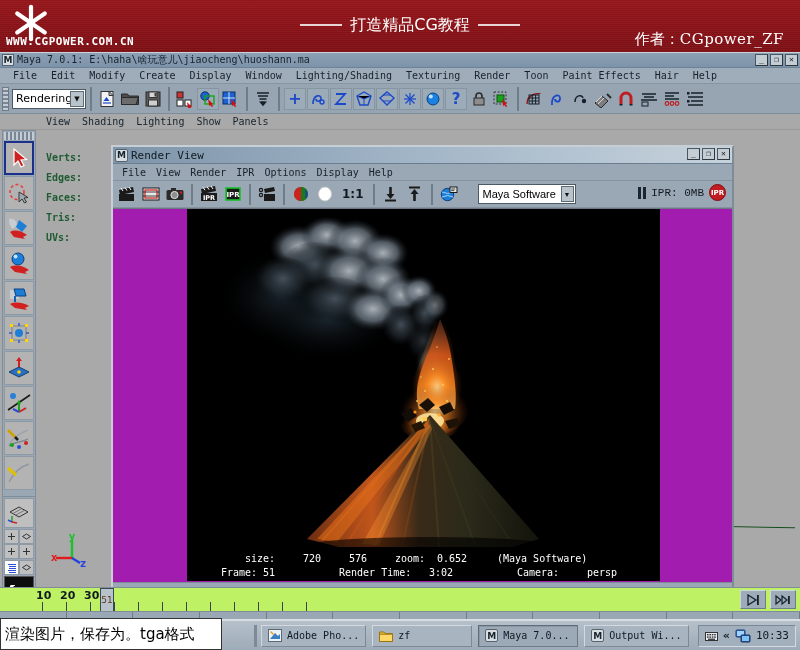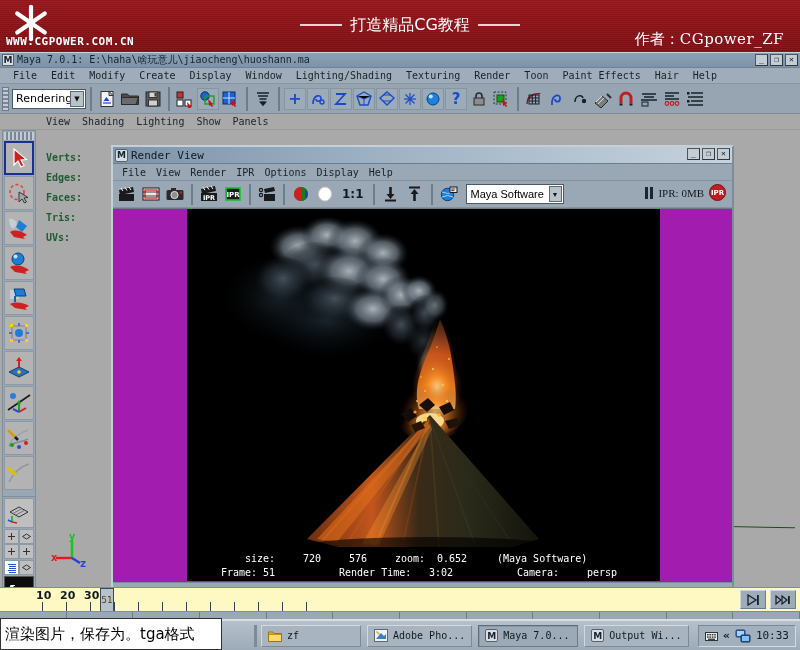--- a/index.html
+++ b/index.html
@@ -286,35 +286,35 @@
   .rv-toolbar .sep { width:2px;height:21px;background:#6f7d8a;margin:0 3px;}
   .rvbtn { width:22px;height:22px;display:flex;align-items:center;justify-content:center;cursor:pointer;}
   .ratio {
     font-family:"DejaVu Sans",sans-serif;font-weight:bold;font-size:12px;
     color:#10191f;padding:0 4px;cursor:pointer;
   }
   .renderer-select {
     width:98px;height:20px;background:#ffffff;border:1px solid #4c5a66;
     display:flex;align-items:center;padding-left:4px;position:relative;
     font-family:"Liberation Sans",sans-serif;font-size:11px;color:#000;
-    margin-left:4px; cursor:pointer;
+    margin-left:16px; cursor:pointer;
   }
   .renderer-select .arrow{
     position:absolute;right:1px;top:1px;width:13px;height:16px;
     background:#b9c3cc;border:1px solid #5d6b77;
     display:flex;align-items:center;justify-content:center;font-size:7px;color:#111;
   }
   .ipr-status {
     position:absolute; right:6px; top:3px;
     display:flex; align-items:center; gap:5px;
   }
   .ipr-status .pausebars{ display:flex;gap:2px;}
   .ipr-status .pausebars i{display:block;width:3px;height:12px;background:#1a2630;}
   .ipr-status .label{
-    font-family:Liberation Serif, serif;font-size:11px;color:#101a22;
+    font-family:Liberation Mono, monospace;font-size:11px;color:#101a22;
   }
   .ipr-badge{
     width:17px;height:17px;border-radius:50%;background:#c01c22;
     color:#fff;font-family:"DejaVu Sans",sans-serif;font-size:7px;font-weight:bold;
     display:flex;align-items:center;justify-content:center;
     border:1px solid #7d1014;
   }
   .rv-body {
     position:absolute; left:0; top:61px;
     width:619px; height:388px;
@@ -340,21 +340,21 @@
   }
   .rv-status .l1, .rv-status .l2 { position:relative; height:14px; }
   .rv-status span { position:absolute; white-space:nowrap; }
 
   
   .vol { position:absolute; inset:0; }
 
   
   .timeline {
     position:absolute; left:0; top:534px; width:800px; height:24px;
-    background:#fef9c3;
+    background:#bef264;
     border-top:1px solid #7f8d9a;
   }
   .tl-ticknums {
     position:absolute; left:36px; top:1px;
     font-family:"DejaVu Sans",sans-serif;font-weight:bold;font-size:11px;color:#10191f;
   }
   .tl-ticknums span{ position:absolute; }
   .tl-ticks { position:absolute; left:0; top:14px; width:736px; height:9px; }
   .tl-ticks i { position:absolute; top:0; width:1px; height:9px; background:#37434e; }
   .tl-current {
@@ -1158,34 +1158,34 @@
       <i></i>
         <i></i>
     </div>
   </div>
 
   <div class="taskbar">
     <div class="start-area"></div>
     <span class="tb-sep"></span>
 
     <div class="tb-task">
-      <svg width="14" height="12" viewBox="0 0 14 12">
-          <path d="M.5 2 h4.5 l1.2 1.5 H13.5 v8 H.5 Z" fill="#f0c040" stroke="#9c7512"></path>
-          <path d="M.5 4.2 h13 V11.5 H.5 Z" fill="#ffd968" stroke="#9c7512"></path>
-        </svg>
-      <span>zf</span>
-    </div>
-
-    <div class="tb-task">
       <svg width="14" height="13" viewBox="0 0 14 13">
           <rect x=".5" y=".5" width="13" height="12" fill="#eef3f8" stroke="#5b6875"></rect>
           <path d="M2 10 l5-6 3 3 2-2 v5 z" fill="#3a7fc4"></path>
           <path d="M3 2 l3 3 -1 1 -3-3z" fill="#e8a020"></path>
         </svg>
       <span>Adobe Pho...</span>
+    </div>
+
+    <div class="tb-task">
+      <svg width="14" height="12" viewBox="0 0 14 12">
+          <path d="M.5 2 h4.5 l1.2 1.5 H13.5 v8 H.5 Z" fill="#f0c040" stroke="#9c7512"></path>
+          <path d="M.5 4.2 h13 V11.5 H.5 Z" fill="#ffd968" stroke="#9c7512"></path>
+        </svg>
+      <span>zf</span>
     </div>
 
     <div class="tb-task active">
       <span style="width:13px;height:13px;background:#d9dee3;border:1px solid #55636f;display:flex;align-items:center;justify-content:center;font-family:'DejaVu Sans',sans-serif;font-size:9px;font-weight:bold;color:#17242e;border-radius:2px">M</span>
       <span>Maya 7.0...</span>
     </div>
 
     <div class="tb-task">
       <span style="width:13px;height:13px;background:#d9dee3;border:1px solid #55636f;display:flex;align-items:center;justify-content:center;font-family:'DejaVu Sans',sans-serif;font-size:9px;font-weight:bold;color:#17242e;border-radius:2px">M</span>
       <span>Output Wi...</span>

